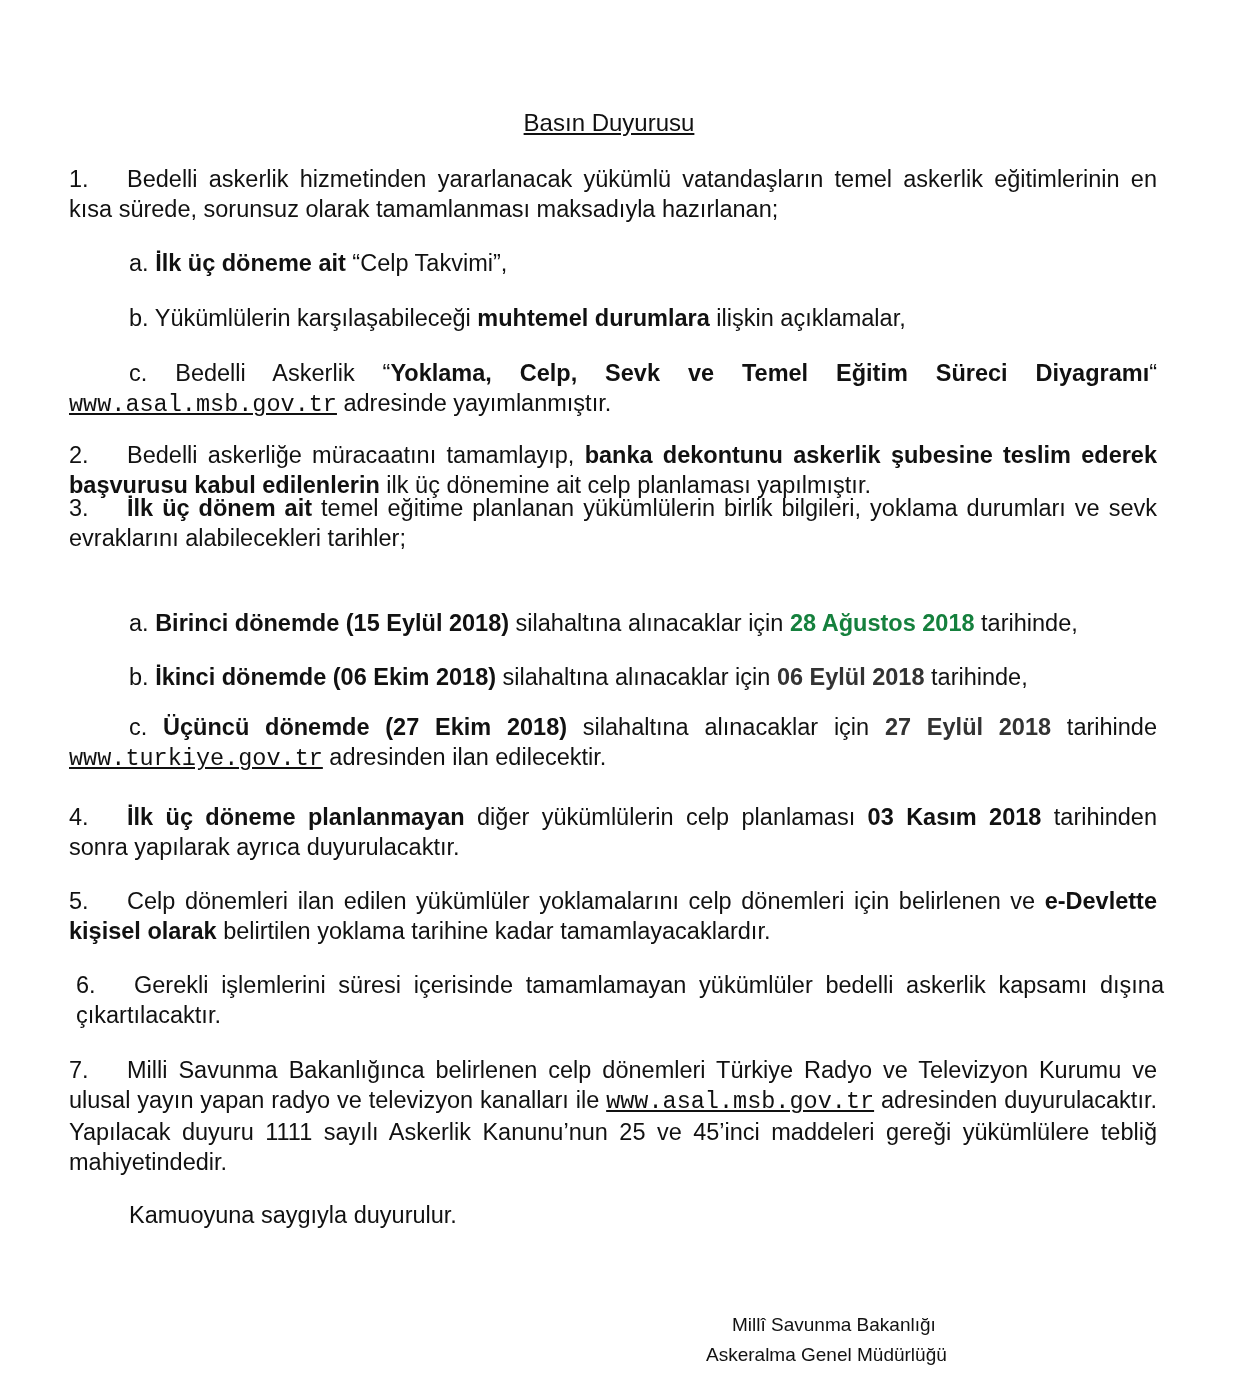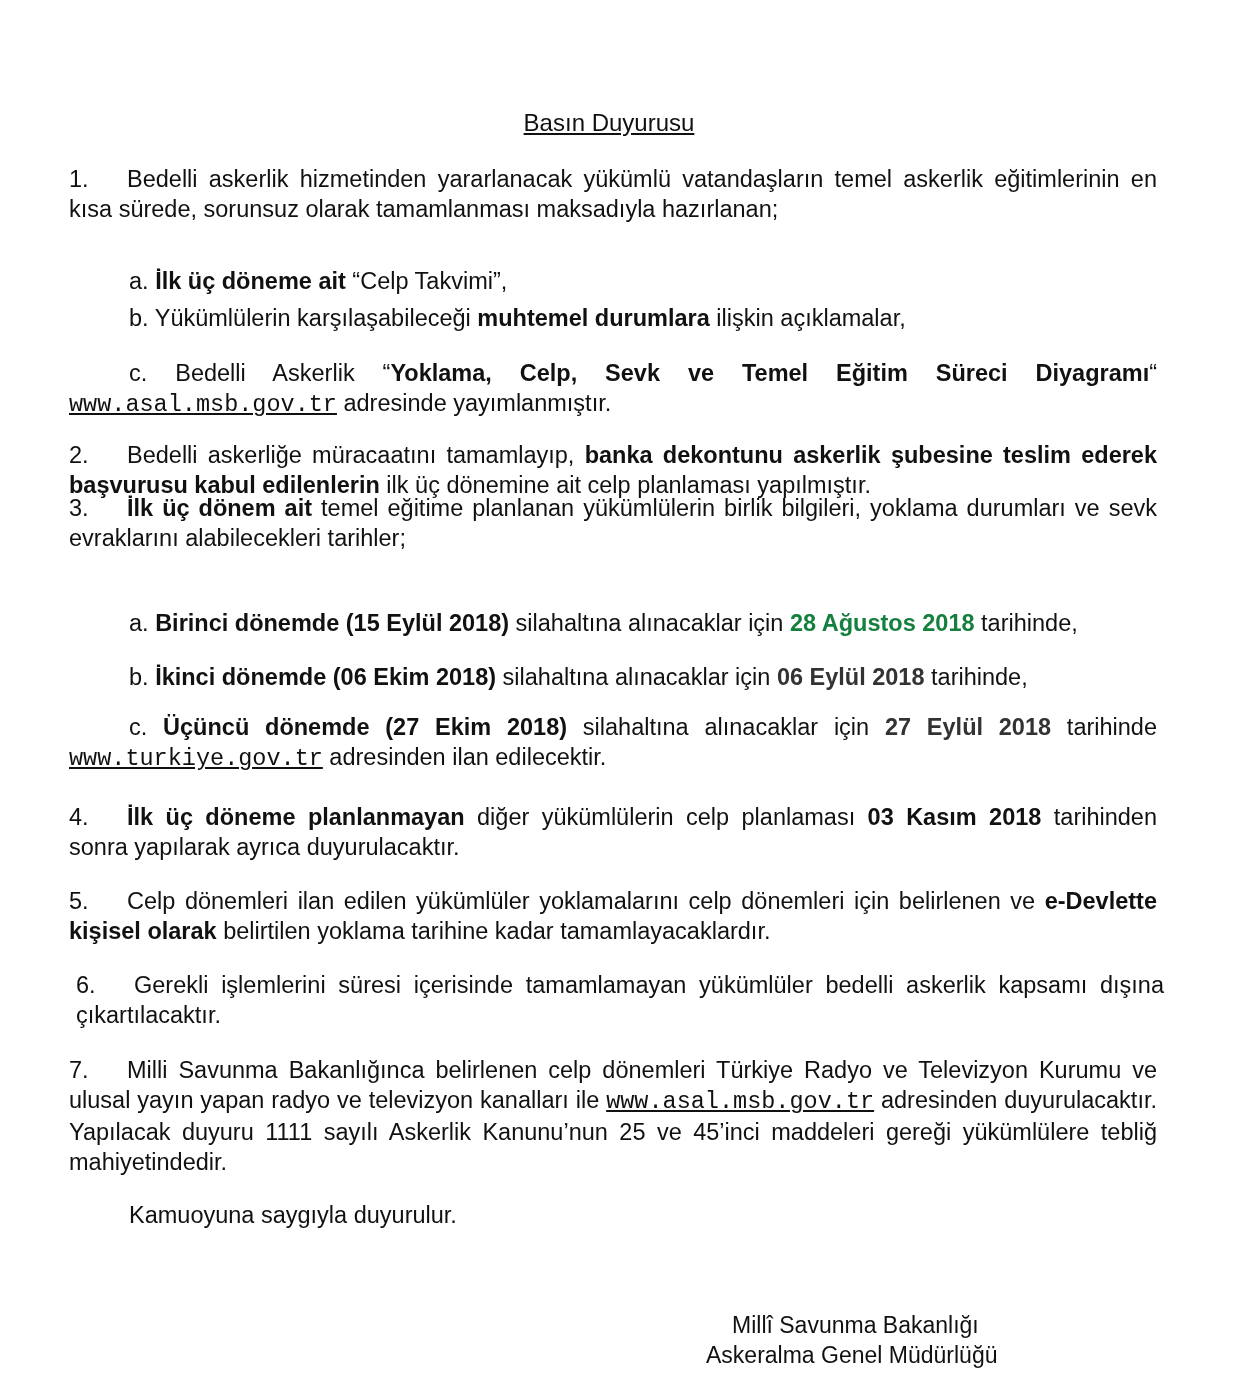--- a/index.html
+++ b/index.html
@@ -12,36 +12,36 @@
   .title {
     position: absolute; top: 108px; left: 0; width: 1218px; text-align: center;
     text-decoration: underline; font-size: 24px;
   }
   .para { position: absolute; left: 69px; width: 1088px; text-align: justify; text-align-last: auto; }
   .num { display: inline-block; width: 58px; }
   .sub { position: absolute; left: 69px; width: 1088px; text-align: justify; }
   .ind { display: inline-block; width: 60px; }
   b { font-weight: bold; }
   a.link { color: #111111; text-decoration: underline; font-family: Liberation Mono, monospace; }
-  .sig { position: absolute; left: 706px; top: 1310px; line-height: 30px; font-size: 23px; }
+  .sig { position: absolute; left: 706px; top: 1310px; line-height: 30px; font-size: 19px; }
   .sig div { white-space: nowrap; }
   .sig .l1 { padding-left: 26px; }
 </style>
 </head>
 <body>
 
 <div class="page">
 
   <div class="title">Basın Duyurusu</div>
 
   <div class="para" style="top:164px;">
     <span class="num">1.</span><span>Bedelli askerlik hizmetinden yararlanacak yükümlü vatandaşların temel askerlik eğitimlerinin en kısa sürede, sorunsuz olarak tamamlanması maksadıyla hazırlanan;</span>
   </div>
 
-  <div class="sub" style="top:266px;">
+  <div class="sub" style="top:248px;">
     <span class="ind"></span><span>a.</span>
     <b>İlk üç döneme ait</b><span> “Celp Takvimi”,</span>
   </div>
 
   <div class="sub" style="top:303px;">
     <span class="ind"></span><span>b.</span>
     <span>Yükümlülerin karşılaşabileceği </span><b>muhtemel durumlara</b><span> ilişkin açıklamalar,</span>
   </div>
 
   <div class="sub" style="top:358px;">

